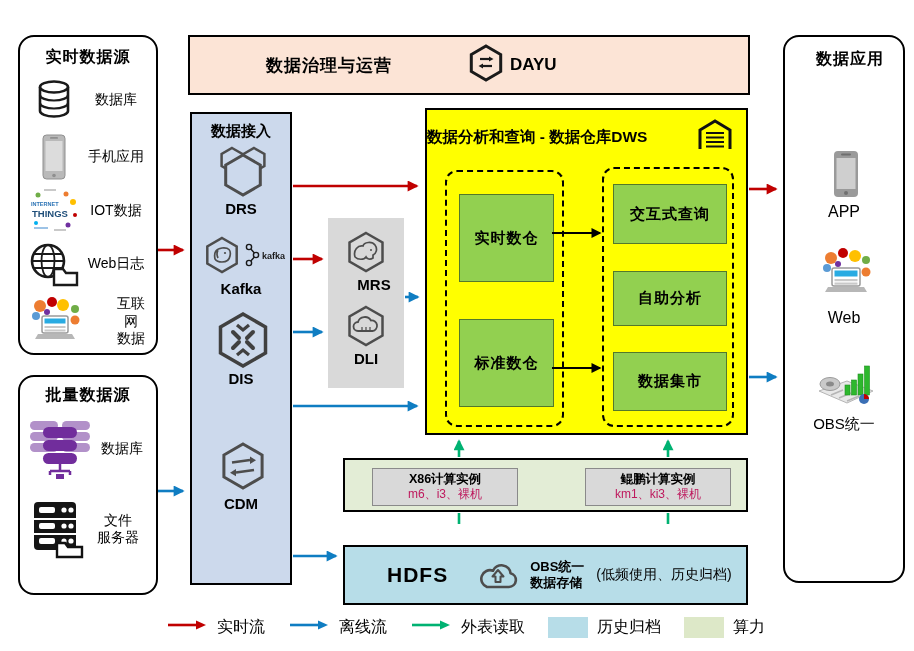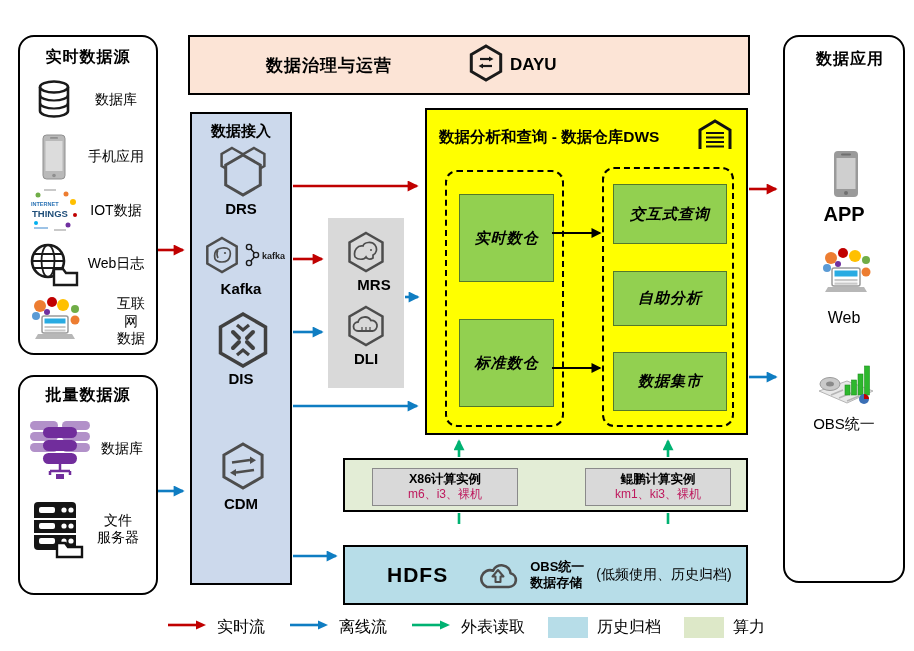--- a/index.html
+++ b/index.html
@@ -16,24 +16,24 @@
   .rlabel { flex:1; text-align:center; font-size:14px; line-height:1.25; white-space:pre-line; }
   .banner { position:absolute; left:188px; top:35px; width:562px; height:60px; background:#fce4d6; border:2px solid #000; display:flex; align-items:center; }
   .banner .btitle { margin-left:76px; font-size:17px; font-weight:bold; letter-spacing:1px; }
   .banner .dayu { margin-left:74px; display:flex; align-items:center; gap:4px; }
   .banner .dayu-label { font-size:17px; font-weight:bold; }
   .column { position:absolute; left:190px; top:112px; width:102px; height:473px; background:#ccd9ec; border:2px solid #000; }
   .collabel { position:absolute; left:0; right:0; text-align:center; font-weight:bold; font-size:15px; }
   .svclabel { position:absolute; left:0; right:0; text-align:center; font-weight:bold; font-size:15px; }
   .graybox { position:absolute; left:328px; top:218px; width:76px; height:170px; background:#d9d9d9; }
   .yellow { position:absolute; left:425px; top:108px; width:323px; height:327px; background:#ffff00; border:2.5px solid #000; }
-  .yhead { display:flex; align-items:center; padding:8px 8px 0 12px; }
+  .yhead { display:flex; align-items:center; padding:8px 8px 0 0; }
   .yhead .ytitle { font-size:15.5px; font-weight:bold; }
   .yhead .whouse { margin-left:auto; margin-right:4px; }
-  .dashed { position:absolute; border:2.5px dashed #000; border-radius:12px;font-style:italic; }
+  .dashed { position:absolute; border:2.5px dashed #000; border-radius:12px; }
   .greenbox { position:absolute; background:#92d050; border:1.5px solid #54792b; display:flex; align-items:center; justify-content:center; font-weight:bold; font-size:15px; letter-spacing:1px; }
   .compute { position:absolute; left:343px; top:458px; width:405px; height:54px; background:#e3edd6; border:2px solid #000; }
   .chip { position:absolute; top:8px; width:146px; height:38px; background:#d9d9d9; border:1px solid #8a8a8a; text-align:center; padding-top:3px; }
   .chip .ctitle { font-size:12.5px; font-weight:bold; line-height:1.2; }
   .chip .cspecs { font-size:12px; color:#be185d; line-height:1.2; }
   .hdfs { position:absolute; left:343px; top:525px; width:405px; height:60px; background:#b7dde8; border:2px solid #000; display:flex; align-items:center;margin-top:20px; }
   .hdfs .hlabel { margin-left:42px; font-size:21px; font-weight:bold; letter-spacing:1px; }
   .hdfs .obstext { margin-left:8px; font-size:13px; font-weight:bold; line-height:1.25; white-space:pre-line; }
   .hdfs .hnote { margin-left:12px; font-size:14px; }
   .legend { position:absolute; left:166px; top:610px; height:34px; display:flex; align-items:center; gap:23px; font-size:16px; }
@@ -305,21 +305,21 @@
   <div class="panel" style="left:783px;top:35px;width:122px;height:548px;">
     <div class="ptitle" style="top:12px;padding-left:12px;">数据应用</div>
     <span class="abs" style="left:43px;top:112px;">
       <svg width="36" height="50" viewBox="0 0 36 50">
           <rect x="6" y="2" width="24" height="46" rx="4" fill="#9a9a9a"></rect>
           <rect x="8.5" y="9" width="19" height="31" fill="#cfcfcf"></rect>
           <rect x="13" y="4.5" width="10" height="2" rx="1" fill="#6f6f6f"></rect>
           <circle cx="18" cy="44" r="2" fill="#6f6f6f"></circle>
         </svg>
     </span>
-    <div class="svclabel" style="top:166px;font-weight:bold;font-size:20px;">APP</div>
+    <div class="svclabel" style="top:166px;font-weight:normal;font-size:16px;">APP</div>
     <span class="abs" style="left:34px;top:210px;">
       <svg width="54" height="52" viewBox="0 0 54 52">
         <circle cx="12" cy="11" r="6" fill="#ed7d31"></circle>
           <circle cx="24" cy="6" r="5" fill="#c00000"></circle>
           <circle cx="36" cy="9" r="6" fill="#ffc000"></circle>
           <circle cx="47" cy="13" r="4" fill="#70ad47"></circle>
           <circle cx="8" cy="21" r="4" fill="#5b9bd5"></circle>
           <circle cx="47" cy="25" r="4.5" fill="#ed7d31"></circle>
           <circle cx="19" cy="17" r="3" fill="#7030a0"></circle>
         <rect x="13" y="21" width="28" height="18" rx="2" fill="#fff" stroke="#9a9a9a" stroke-width="1.5"></rect>

